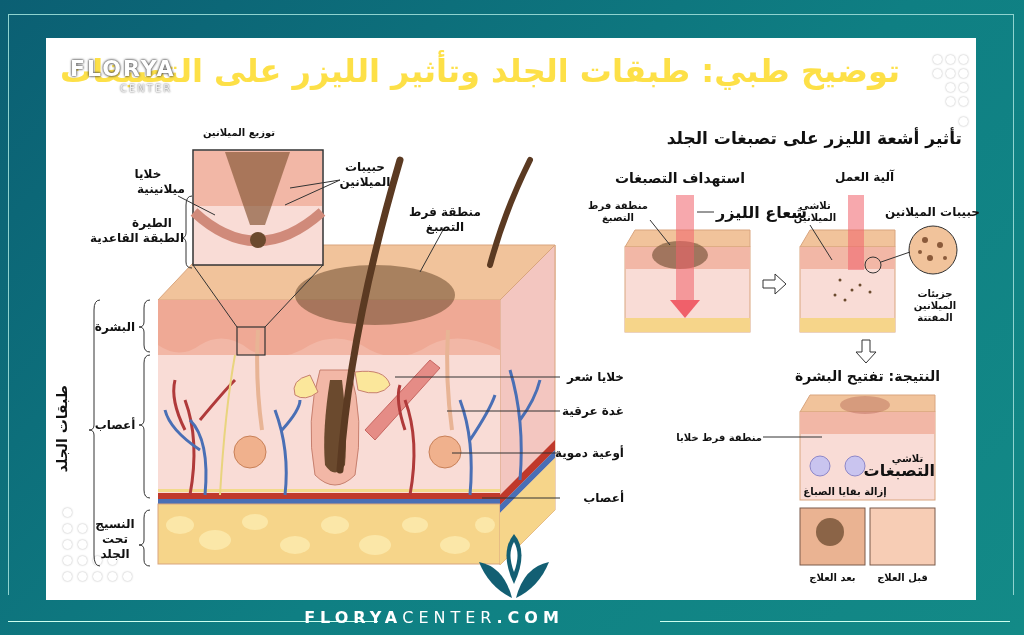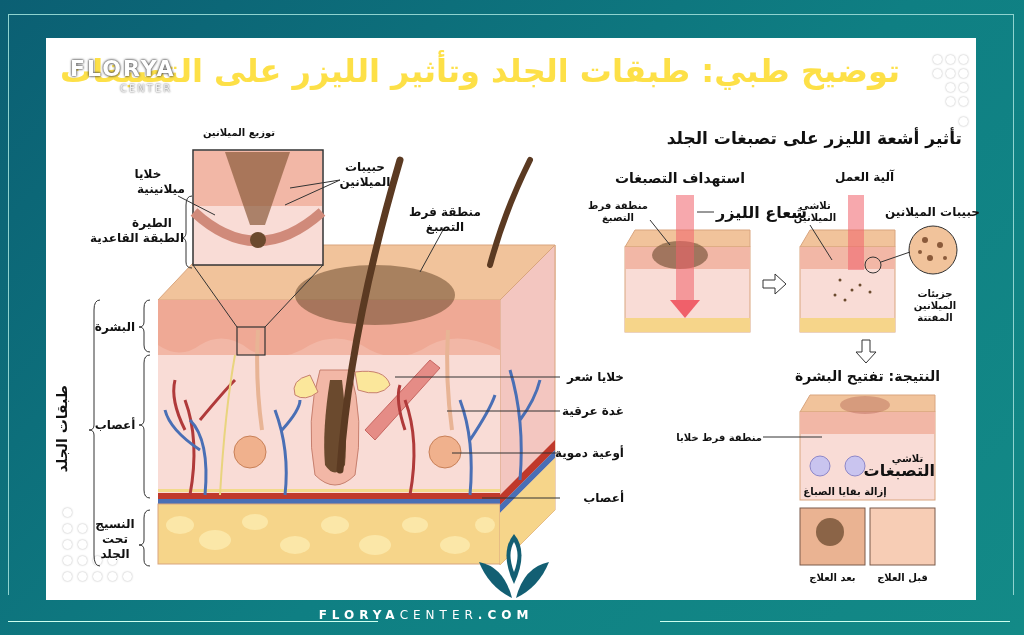--- a/index.html
+++ b/index.html
@@ -7,21 +7,21 @@
   .frame-outer{position:absolute;left:0;top:0;width:1024px;height:635px;background:linear-gradient(135deg,#0b5f73 0%,#0f7f83 55%,#138a87 100%);}
   .frame-line{position:absolute;left:8px;top:14px;width:1004px;height:580px;border:1px solid #8fd3cf;border-bottom:none;}
   .panel{position:absolute;left:46px;top:38px;width:930px;height:562px;background:#fff;}
   .title{position:absolute;right:124px;top:52px;font-size:32px;font-weight:bold;color:#fde047;direction:rtl;white-space:nowrap;}
   .wm{position:absolute;left:70px;top:56px;color:#fff;font-weight:bold;font-size:22px;letter-spacing:2px;text-shadow:0 0 3px #555,0 0 2px #333;}
   .wm2{position:absolute;left:120px;top:83px;color:#eee;font-size:10px;letter-spacing:2px;text-shadow:0 0 2px #444;}
   .dot{position:absolute;width:9px;height:9px;border-radius:50%;background:#fff;box-shadow:0 0 2px #aaa;}
   .lbl{position:absolute;direction:rtl;color:#111;font-weight:bold;font-size:12px;line-height:15px;text-align:right;white-space:nowrap;}
   .lbl.c{text-align:center;}
   .h2{position:absolute;direction:rtl;font-weight:bold;color:#111;white-space:nowrap;}
-  .footer-text{position:absolute;left:8px;width:836px;top:608px;text-align:center;color:#fff;font-size:12px;letter-spacing:5px;font-family:"DejaVu Sans",sans-serif;}
+  .footer-text{position:absolute;left:16px;width:836px;top:608px;text-align:center;color:#fff;font-size:16px;letter-spacing:5px;font-family:"DejaVu Sans",sans-serif;}
   .footer-text b{font-weight:bold;}
   .footer-line{position:absolute;top:621px;height:1px;background:#cfe;}
   svg{position:absolute;overflow:visible;}
 </style>
 </head>
 <body>
 
 <div class="frame-outer"></div>
 <div class="frame-line"></div>
 <div class="panel"></div>

